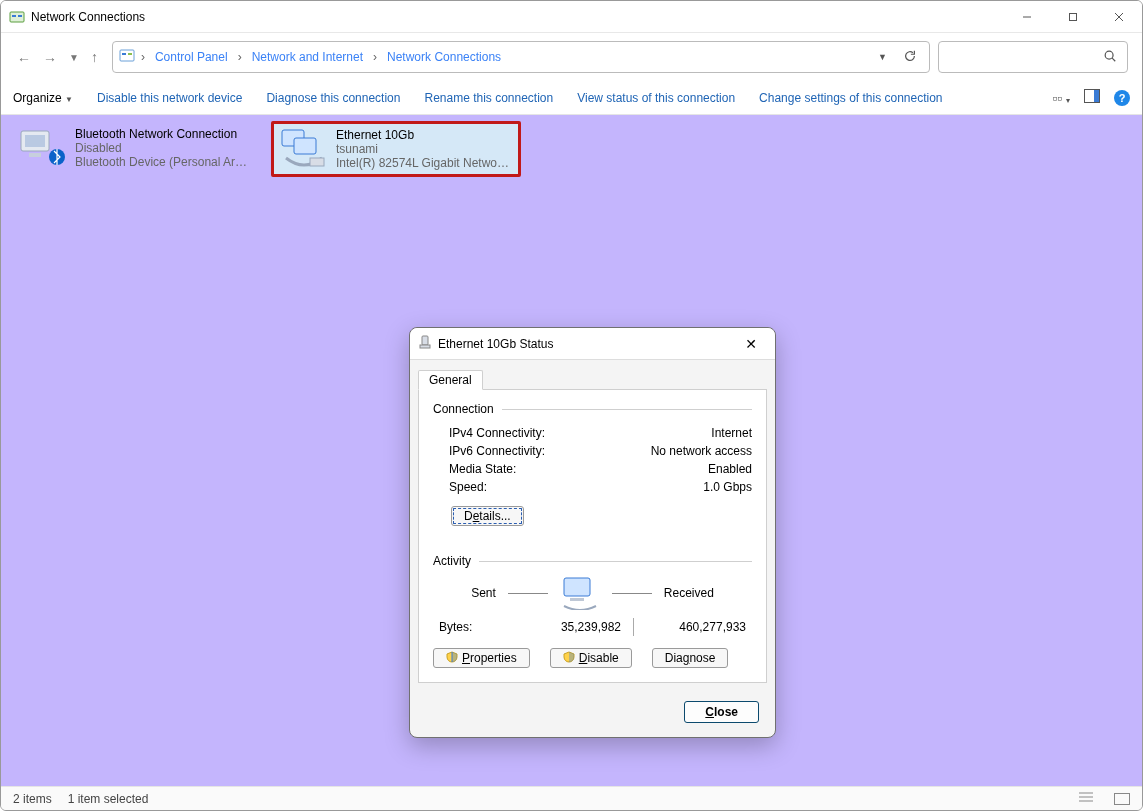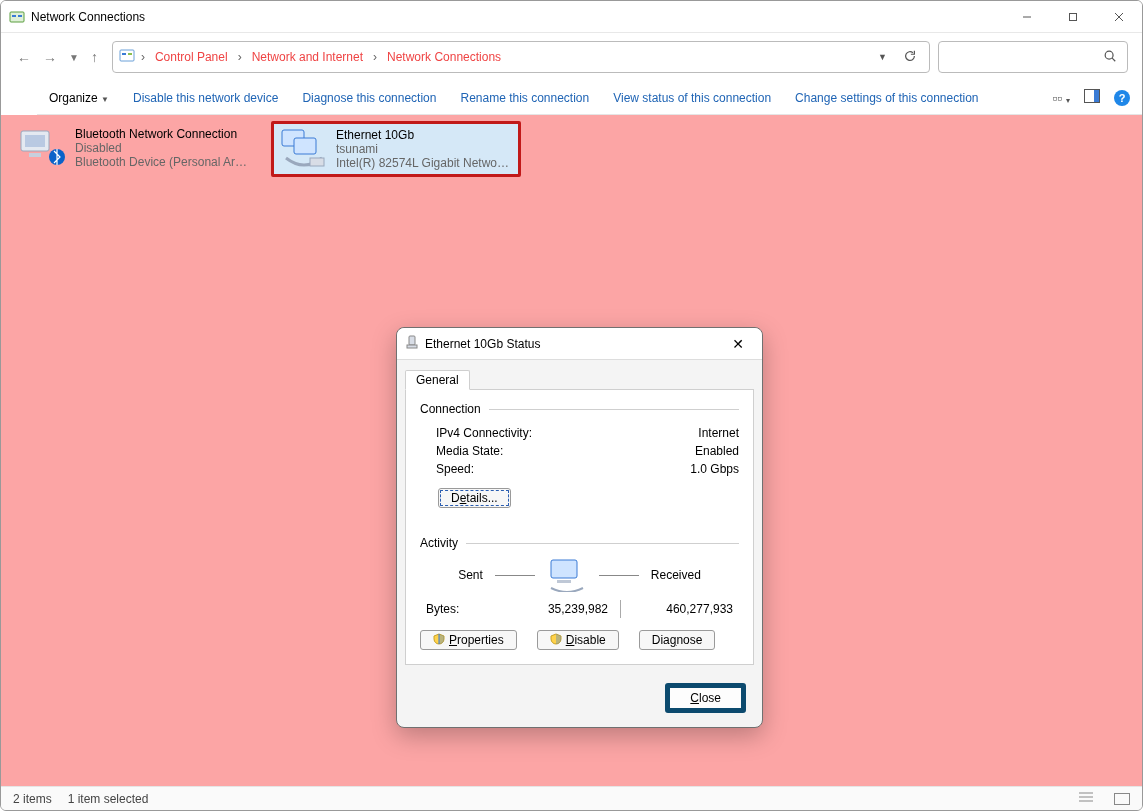--- a/index.html
+++ b/index.html
@@ -8,51 +8,51 @@
   .titlebar { display: flex; align-items: center; height: 32px; padding: 0 0 0 8px; background: #fff; border-bottom: 1px solid #e8e8e8; }
   .titlebar .icon-holder { width: 16px; height: 16px; margin-right: 6px; }
   .titlebar .title { flex: 1; font-size: 12px; color: #000; }
   .winbtn { width: 46px; height: 32px; display: flex; align-items: center; justify-content: center; color: #555; }
   .winbtn.close { color: #555; }
   
   .navrow { display: flex; align-items: center; padding: 8px 10px; gap: 8px; }
   .navarrows { display: flex; align-items: center; gap: 12px; padding: 0 6px; }
   .navarrows span { color: #777; font-size: 14px; display:inline-flex; align-items:center; }
   .addressbar { flex: 1; display: flex; align-items: center; border: 1px solid #bbb; border-radius: 4px; height: 32px; padding: 0 6px; gap: 4px; }
-  .crumb { padding: 2px 4px; color: #ef4444; white-space: nowrap; }
+  .crumb { padding: 2px 4px; color: #3b82f6; white-space: nowrap; }
   .chev { color: #666; padding: 0 2px; }
   .addrspacer { flex:1; }
   .addr-dd { color:#555; padding:0 6px; }
   .addr-refresh { color:#555; padding:0 6px; }
   .searchbox { width: 190px; height: 32px; border: 1px solid #bbb; border-radius: 4px; display: flex; align-items: center; justify-content: flex-end; padding: 0 10px; margin-right: 4px; }
   .search-icon { color:#555; }
   
-  .toolbar { display: flex; align-items: center; padding: 0 12px; height: 34px; border-bottom: 1px solid #e5e5e5; gap: 24px; margin-left: 36px; }
+  .toolbar { display: flex; align-items: center; padding: 0 12px; height: 34px; border-bottom: 1px solid #e5e5e5; gap: 24px; }
   .toolbar .tool { color: #2065b5; cursor: pointer; white-space: nowrap; }
   .toolbar .tool.organize { color:#000; }
   .toolbar .spacer { flex:1; }
   .viewicons { display:flex; align-items:center; gap:14px; }
   .viewicons .glyph { color:#555; font-size:14px; }
   .helpcircle { width:16px; height:16px; border-radius:50%; background:#1f87e8; color:#fff; font-size:11px; display:inline-flex; align-items:center; justify-content:center; font-weight:bold; }
   
-  .content { position: relative; padding: 6px 10px; height: calc(100% - 32px - 48px - 34px - 24px); background:#fca5a5; }
+  .content { position: relative; padding: 6px 10px; height: calc(100% - 32px - 48px - 34px - 24px); background:#c4b5fd; }
   .items { display:flex; gap:10px; }
   .item { width: 250px; padding: 4px 6px; display:flex; gap:8px; border:2px solid transparent; border-radius:2px; }
   .item.selected { border:3px solid #c11919; background:#d5e8f7; }
   .item .iticon { width:48px; height:42px; flex:none; }
   .item .itlines { overflow:hidden; }
   .item .l1 { color:#000; white-space:nowrap; overflow:hidden; text-overflow:ellipsis; }
   .item .l2 { color:#666; white-space:nowrap; overflow:hidden; text-overflow:ellipsis; }
   .item .l3 { color:#666; white-space:nowrap; overflow:hidden; text-overflow:ellipsis; }
   
   .statusbar { position:absolute; left:0; right:0; bottom:0; height:24px; border-top:1px solid #e5e5e5; display:flex; align-items:center; padding:0 12px; gap:16px; color:#444; background:#fafafa; }
   .statusbar .sbspacer { flex:1; }
   .sbicon { width:16px; height:12px; border:1px solid #888; display:inline-block; margin-left:4px; }
   
-  .dialog { position:absolute; left:395px; top:212px; width:367px; background:#f4f4f4; border:1px solid #707070; border-radius:8px; box-shadow:0 8px 24px rgba(0,0,0,.25); }
+  .dialog { position:absolute; left:408px; top:212px; width:367px; background:#f4f4f4; border:1px solid #707070; border-radius:8px; box-shadow:0 8px 24px rgba(0,0,0,.25); }
   .dlg-title { display:flex; align-items:center; height:32px; padding:0 8px; gap:6px; border-bottom:1px solid #ddd; background:#fff; border-radius:8px 8px 0 0; }
   .dlg-title .t { flex:1; color:#000; font-size:12px; }
   .dlg-x { width:32px; text-align:center; color:#000; font-size:14px; }
   .tabstrip { display:flex; align-items:flex-end; margin:6px 8px 0 8px; height:24px; border-bottom:1px solid #cfcfcf; }
   .tab { background:#fff; border:1px solid #cfcfcf; border-bottom:1px solid #fff; padding:2px 10px; border-radius:2px 2px 0 0; position:relative; top:1px; }
   .dlg-body { background:#fff; margin:0 8px 8px 8px; border:1px solid #cfcfcf; border-top:none; padding:12px 14px 14px 14px; }
   .grouplabel { display:flex; align-items:center; gap:8px; color:#000; margin-bottom:8px; }
   .grouplabel .line { flex:1; height:1px; background:#cfcfcf; }
   .kv { display:flex; justify-content:space-between; padding:2px 0 2px 16px; color:#000;align-items:flex-end; }
   .kv.highlight { outline:3px solid #c11919; outline-offset:0; }
@@ -64,21 +64,21 @@
   .netimg { width:40px; height:34px; }
   .abar { width:40px; height:1px; background:#888; }
   .bytesrow { display:flex; align-items:center; padding:0 6px; }
   .bytesrow .lab { width:70px; }
   .bytesrow .v1 { flex:1; text-align:right; padding-right:12px; }
   .bytesrow .mid { width:1px; height:18px; background:#aaa; }
   .bytesrow .v2 { flex:1; text-align:right; }
   .btnrow { display:flex; gap:20px; margin-top:12px; }
   .shield { width:12px; height:12px; }
   .dlg-footer { display:flex; justify-content:flex-end; padding:10px 16px 14px 0; }
-  .btn { border:5px solid #0c4a6e; background:#fdfdfd; padding:3px 20px; border-radius:3px; font-size:12px; }
+  .btn { border:1px solid #0c4a6e; background:#fdfdfd; padding:3px 20px; border-radius:3px; font-size:12px;font-weight:bold; }
   .und { text-decoration:underline; }
 </style>
 </head>
 <body>
 
 <div class="titlebar">
   <span class="icon-holder">
     <svg viewBox="0 0 16 16">
         <rect x="1" y="3" width="14" height="10" rx="1" fill="#dff0d8" stroke="#5a9e3e"></rect>
         <rect x="3" y="6" width="4" height="2" fill="#3a7bd5"></rect>
@@ -204,20 +204,24 @@
       <div class="tab">General</div>
     </div>
     <div class="dlg-body">
       <div class="grouplabel">
           <span>Connection</span>
           <span class="line"></span>
         </div>
       <div class="kv">
           <span>IPv4 Connectivity:</span>
           <span>Internet</span>
+        </div>
+      <div class="kv">
+          <span>IPv6 Connectivity:</span>
+          <span>No network access</span>
         </div>
       <div class="kv">
           <span>Media State:</span>
           <span>Enabled</span>
         </div>
       <div class="kv">
           <span>Speed:</span>
           <span>1.0 Gbps</span>
         </div>
       <div class="detailsbtn"><button class="smallbtn dashed">

